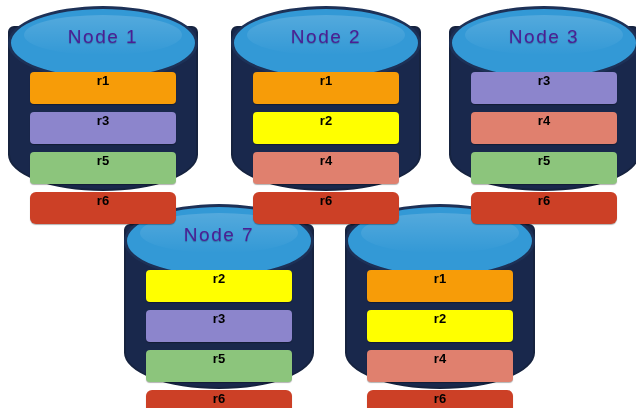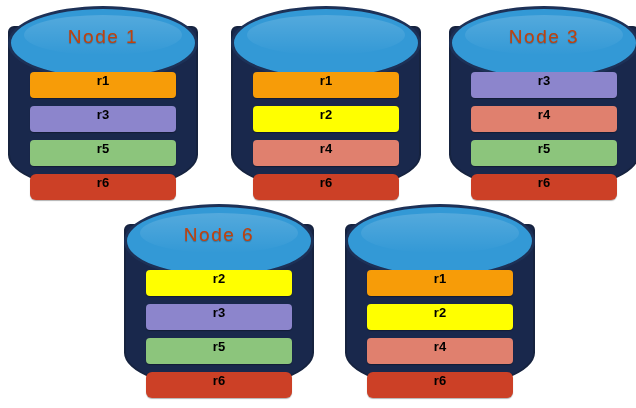--- a/index.html
+++ b/index.html
@@ -53,37 +53,37 @@
     border-radius: 50%;
     background: linear-gradient(180deg, rgba(255,255,255,0.16), rgba(255,255,255,0));
     pointer-events: none;
   }
   .node .title {
     position: absolute;
     left: 0;
     top: 20px;
     width: 100%;
     text-align: center;
-    color: #c2410c;
+    color: #4c1d95;
     font-size: 19px;
     letter-spacing: 1.5px;
     z-index: 4;
     text-shadow: 0 1px 1px rgba(0,0,0,0.25);
   }
 
   
   .bars {
     position: absolute;
     left: 22px;
     top: 66px;
     width: 146px;
     z-index: 5;
   }
   .bar {
-    height: 26px;
+    height: 32px;
     border-radius: 4px;
     margin-bottom: 8px;
     position: relative;
     box-shadow: 0 1px 1px rgba(0,0,0,0.30);
     padding-left: 20px;
   }
   .bar:last-child { margin-bottom: 0; border-radius: 6px; }
   .bar span {
     position: absolute;
     left: 0;
@@ -119,20 +119,21 @@
         <div class="bar" style="background: rgb(204, 64, 38);">
           <span>r6</span>
         </div>
       </div>
     </div>
     <div class="node" style="left: 231px; top: 6px;">
       <div class="body"></div>
       <div class="top">
         <div class="top-gloss"></div>
       </div>
+      <div class="title">Node 2</div>
       <div class="bars">
         <div class="bar" style="background: rgb(247, 156, 8);">
           <span>r1</span>
         </div>
         <div class="bar" style="background: rgb(255, 255, 0);">
           <span>r2</span>
         </div>
         <div class="bar" style="background: rgb(224, 128, 110);">
           <span>r4</span>
         </div>
@@ -160,21 +161,21 @@
         <div class="bar" style="background: rgb(204, 64, 38);">
           <span>r6</span>
         </div>
       </div>
     </div>
     <div class="node" style="left: 124px; top: 204px;">
       <div class="body"></div>
       <div class="top">
         <div class="top-gloss"></div>
       </div>
-      <div class="title">Node 6</div>
+      <div class="title">Node 7</div>
       <div class="bars">
         <div class="bar" style="background: rgb(255, 255, 0);">
           <span>r2</span>
         </div>
         <div class="bar" style="background: rgb(140, 133, 204);">
           <span>r3</span>
         </div>
         <div class="bar" style="background: rgb(140, 197, 124);">
           <span>r5</span>
         </div>

